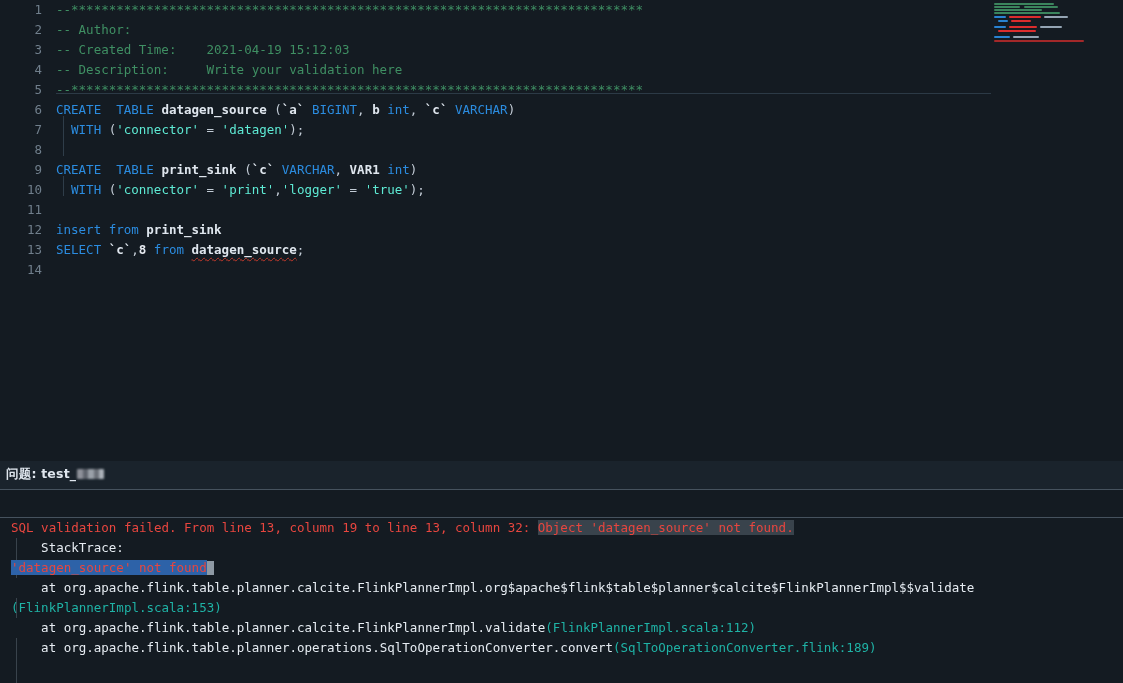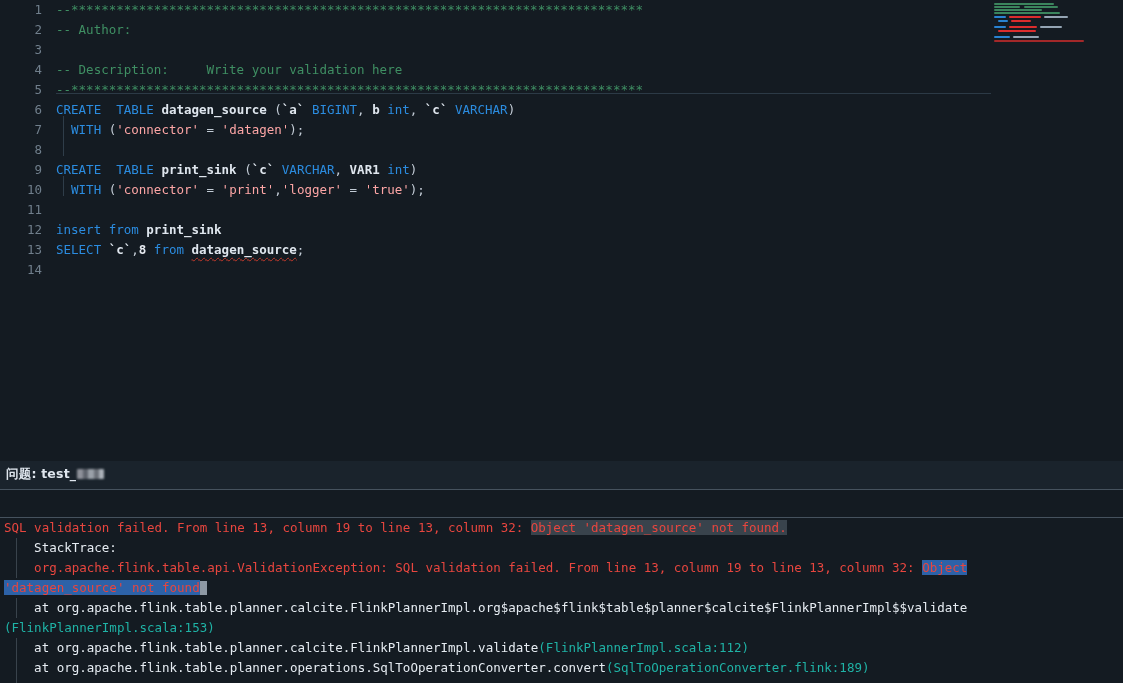--- a/index.html
+++ b/index.html
@@ -15,21 +15,21 @@
   .editor{position:absolute;left:0;top:0;width:1123px;height:490px;background:#141b22;overflow:hidden;}
   .code-area{position:absolute;left:0;top:0;right:0;top:0;}
   .line{position:relative;height:20px;line-height:20px;font-size:12.5px;white-space:pre;}
   .gutter{position:absolute;left:0;top:0;width:42px;text-align:right;color:#707f8c;font-size:12.5px;}
   .ltext{position:absolute;left:56px;top:0;}
 
   
   .cmt{color:#3f8f63;}
   .kw{color:#2b8ce0;}
   .id{color:#dfe6ee;font-weight:bold;}
-  .str{color:#fca5a5;}
+  .str{color:#5eead4;}
   .num{color:#e6eaf0;font-weight:bold;}
   .punc{color:#c3ccd6;}
   .err-underline{
     text-decoration:underline wavy #c0392b;
     text-underline-offset:3px;
     text-decoration-thickness:1px;
   }
 
   
   .hrule{position:absolute;left:56px;width:935px;height:1px;background:#2c3a46;}
@@ -46,39 +46,39 @@
   .tabbar{position:absolute;left:0;top:461px;width:1123px;height:28px;background:#1a232c;}
   .tab{position:absolute;left:6px;top:5px;font-family:"DejaVu Sans","Liberation Sans",sans-serif;
        font-size:12.5px;color:#dfe6ee;font-weight:bold;letter-spacing:.2px;}
   .tab .redact{display:inline-block;vertical-align:-1px;width:27px;height:10px;
        background:linear-gradient(90deg,#8d9099 0 22%,#5e636c 22% 40%,#9aa0a8 40% 62%,#6b7078 62% 80%,#aab0b8 80% 100%);
        filter:blur(1.1px);border-radius:1px;margin-left:1px;}
   .tabline{position:absolute;left:0;top:517px;width:1123px;height:1px;background:#46525e;}
 
   
   .console{position:absolute;left:0;top:518px;width:1123px;height:165px;background:#141b22;overflow:hidden;}
-  .cline{position:relative;height:20px;line-height:20px;font-size:12.5px;white-space:pre;padding-left:4px;}
+  .cline{position:relative;height:20px;line-height:20px;font-size:12.5px;white-space:pre;padding-left:11px;}
   .c-err{color:#e8463f;}
   .c-white{color:#e6ecf2;text-align:right;}
   .c-cyan{color:#1fb3a6;}
   .hl-gray{background:#39434c;}
   .hl-blue{background:#2d62a8;}
   .caret{display:inline-block;width:7px;height:14px;background:#8e99a4;vertical-align:-3px;}
   .cguide{position:absolute;left:16px;width:1px;background:#39434c;}
 </style>
 </head>
 <body>
 
 <div class="app">
 
   <div class="editor">
     <div class="code-area" id="code-area">
         <div class="line"><span class="gutter">1</span><span class="ltext"><span class="cmt">--****************************************************************************</span></span></div>
         <div class="line"><span class="gutter">2</span><span class="ltext"><span class="cmt">-- Author:</span></span></div>
-        <div class="line"><span class="gutter">3</span></div>
+        <div class="line"><span class="gutter">3</span><span class="ltext"><span class="cmt">-- Created Time:    2021-04-19 15:12:03</span></span></div>
         <div class="line"><span class="gutter">4</span><span class="ltext"><span class="cmt">-- Description:     Write your validation here</span></span></div>
         <div class="line"><span class="gutter">5</span><span class="ltext"><span class="cmt">--****************************************************************************</span></span></div>
         <div class="line"><span class="gutter">6</span><span class="ltext"><span class="kw">CREATE</span><span class="punc">  </span><span class="kw">TABLE</span><span class="punc"> </span><span class="id">datagen_source</span><span class="punc"> (</span><span class="id">`a`</span><span class="punc"> </span><span class="kw">BIGINT</span><span class="punc">, </span><span class="id">b</span><span class="punc"> </span><span class="kw">int</span><span class="punc">, </span><span class="id">`c`</span><span class="punc"> </span><span class="kw">VARCHAR</span><span class="punc">)</span></span></div>
         <div class="line"><span class="gutter">7</span><span class="ltext"><span class="punc">  </span><span class="kw">WITH</span><span class="punc"> (</span><span class="str">'connector'</span><span class="punc"> = </span><span class="str">'datagen'</span><span class="punc">);</span></span></div>
         <div class="line"><span class="gutter">8</span><span class="ltext"></span></div>
         <div class="line"><span class="gutter">9</span><span class="ltext"><span class="kw">CREATE</span><span class="punc">  </span><span class="kw">TABLE</span><span class="punc"> </span><span class="id">print_sink</span><span class="punc"> (</span><span class="id">`c`</span><span class="punc"> </span><span class="kw">VARCHAR</span><span class="punc">, </span><span class="id">VAR1</span><span class="punc"> </span><span class="kw">int</span><span class="punc">)</span></span></div>
         <div class="line"><span class="gutter">10</span><span class="ltext"><span class="punc">  </span><span class="kw">WITH</span><span class="punc"> (</span><span class="str">'connector'</span><span class="punc"> = </span><span class="str">'print'</span><span class="punc">,</span><span class="str">'logger'</span><span class="punc"> = </span><span class="str">'true'</span><span class="punc">);</span></span></div>
         <div class="line"><span class="gutter">11</span><span class="ltext"></span></div>
         <div class="line"><span class="gutter">12</span><span class="ltext"><span class="kw">insert</span><span class="punc"> </span><span class="kw">from</span><span class="punc"> </span><span class="id">print_sink</span></span></div>
         <div class="line"><span class="gutter">13</span><span class="ltext"><span class="kw">SELECT</span><span class="punc"> </span><span class="id">`c`</span><span class="punc">,</span><span class="num">8</span><span class="punc"> </span><span class="kw">from</span><span class="punc"> </span><span class="id err-underline">datagen_source</span><span class="punc">;</span></span></div>
@@ -118,21 +118,20 @@
   </div>
   <div class="tabline"></div>
 
   <div class="console">
     <div class="cguide" style="top:20px;height:40px;"></div>
     <div class="cguide" style="top:80px;height:20px;"></div>
     <div class="cguide" style="top:120px;height:45px;"></div>
     <div id="console-lines">
         <div class="cline"><span class="c-err">SQL validation failed. From line 13, column 19 to line 13, column 32: </span><span class="c-err hl-gray">Object 'datagen_source' not found.</span></div>
         <div class="cline"><span class="c-white">    StackTrace:</span></div>
-        <div class="cline"><span class="c-err">    org.apache.flink.table.api.ValidationException: SQL validation failed. From line 13, column 19 to line 13, column 32: </span><span class="c-err hl-blue">Object</span></div>
         <div class="cline"><span class="c-err hl-blue">'datagen_source' not found</span><span class="caret"></span></div>
         <div class="cline"><span class="c-white">    at org.apache.flink.table.planner.calcite.FlinkPlannerImpl.org$apache$flink$table$planner$calcite$FlinkPlannerImpl$$validate</span></div>
         <div class="cline"><span class="c-cyan">(FlinkPlannerImpl.scala:153)</span></div>
         <div class="cline"><span class="c-white">    at org.apache.flink.table.planner.calcite.FlinkPlannerImpl.validate</span><span class="c-cyan">(FlinkPlannerImpl.scala:112)</span></div>
         <div class="cline"><span class="c-white">    at org.apache.flink.table.planner.operations.SqlToOperationConverter.convert</span><span class="c-cyan">(SqlToOperationConverter.flink:189)</span></div>
       </div>
   </div>
 
 </div>
 

